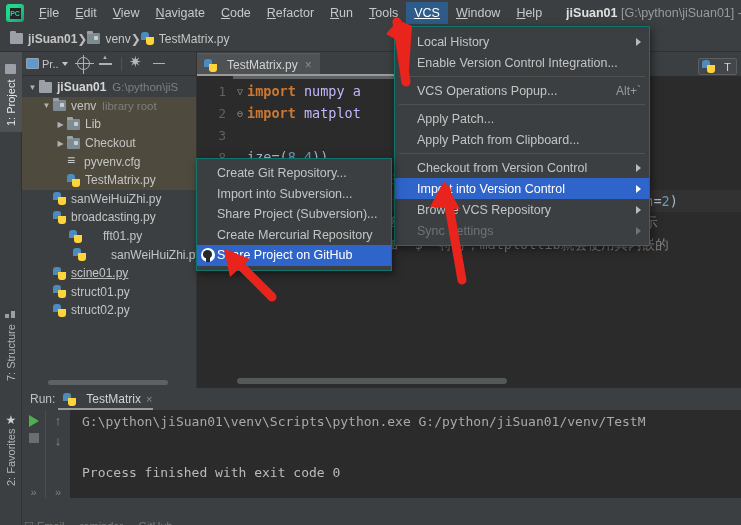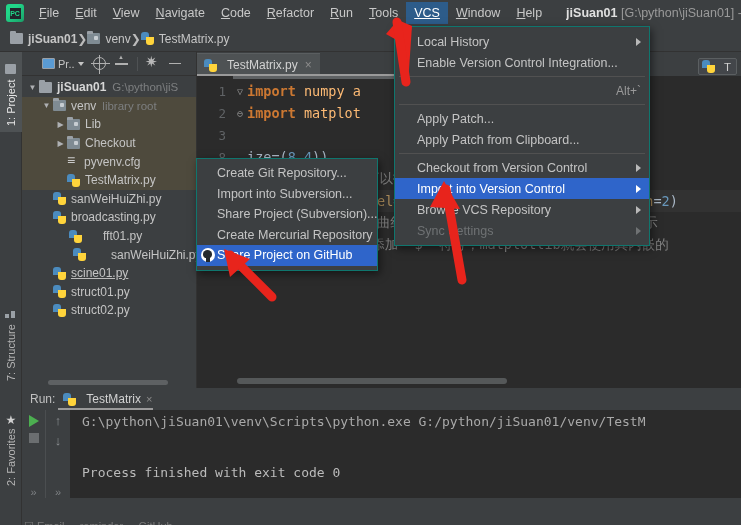--- a/index.html
+++ b/index.html
@@ -110,21 +110,21 @@
     content: ""; position: absolute; left: 6px; bottom: 0; width: 4px; height: 7px;
     background: #9aa0a6;
   }
 
   
   .projpanel {
     position: absolute; left: 22px; top: 52px; width: 175px; height: 336px;
     background: #3c3f41; border-right: 1px solid #323232;
   }
   .proj-toolbar {
-    height: 24px; display: flex; align-items: center; padding-left: 16px;
+    height: 24px; display: flex; align-items: center; padding-left: 0;
     border-bottom: 1px solid #323232; gap: 2px;
   }
   .tb-btn {
     display: flex; align-items: center; justify-content: center;
     height: 20px; min-width: 20px; padding: 0 3px; cursor: default;
   }
   .tb-proj {
     display: flex; align-items: center; gap: 3px; padding: 0 4px; height: 20px;
   }
   .tb-proj .sq {
@@ -226,21 +226,21 @@
   .cline.cur { background: #323232; }
   .gut {
     width: 36px; flex: 0 0 36px; text-align: right; padding-right: 7px;
     color: #606366; font-size: 12.5px; font-family: "DejaVu Sans Mono", monospace;
   }
   .fold {
     width: 14px; flex: 0 0 14px; text-align: center; color: #8a8a8a; font-size: 10px;
   }
   .ctxt { color: #a9b7c6; }
   .k-import { color: #cc7832; font-weight: bold; }
-  .k-mod { color: #fdba74; }
+  .k-mod { color: #c4b5fd; }
   .k-str { color: #6a8759; }
   .k-num { color: #6897bb; }
   .k-cmt { color: #808080; }
   .k-param { color: #aa8b5a; }
   .code-topscroll {
     position: absolute; left: 36px; top: 0px; width: 170px; height: 3px;
     background: #5e6163;
   }
   .code-botscroll {
     position: absolute; left: 40px; bottom: 4px; width: 270px; height: 6px;
@@ -267,21 +267,21 @@
     border-left: 5px solid #b9b9b9;
   }
   .mrow.sel .arrow { border-left-color: #ffffff; }
   .mrow.disabled .arrow { border-left-color: #6f7274; }
   .msep { height: 1px; background: #515151; margin: 3px 4px; }
   .mrow .mico {
     position: absolute; left: 4px; width: 14px; height: 14px;
     display: flex; align-items: center; justify-content: center;
   }
 
-  #subvcsmenu { left: 196px; top: 158px; width: 182px; }
+  #subvcsmenu { left: 196px; top: 158px; width: 196px; }
   #subvcsmenu .mrow { padding-left: 20px; height: 20.5px; }
   .gh-icon {
     width: 14px; height: 14px; border-radius: 50%; background: #ffffff;
     position: relative; display: block;
   }
   .gh-icon::before {
     content: ""; position: absolute; left: 2.4px; top: 2px; width: 9px; height: 8px;
     background: #24292e; border-radius: 50% 50% 45% 45%;
   }
   .gh-icon::after {
@@ -585,20 +585,21 @@
   <div class="menu-pop" id="vcsmenu">
       <div class="mrow">
         <span>Local History</span>
         <span class="arrow"></span>
       </div>
       <div class="mrow">
         <span>Enable Version Control Integration...</span>
       </div>
       <div class="msep"></div>
       <div class="mrow">
+        <span>VCS Operations Popup...</span>
         <span class="acc">Alt+`</span>
       </div>
       <div class="msep"></div>
       <div class="mrow">
         <span>Apply Patch...</span>
       </div>
       <div class="mrow">
         <span>Apply Patch from Clipboard...</span>
       </div>
       <div class="msep"></div>

